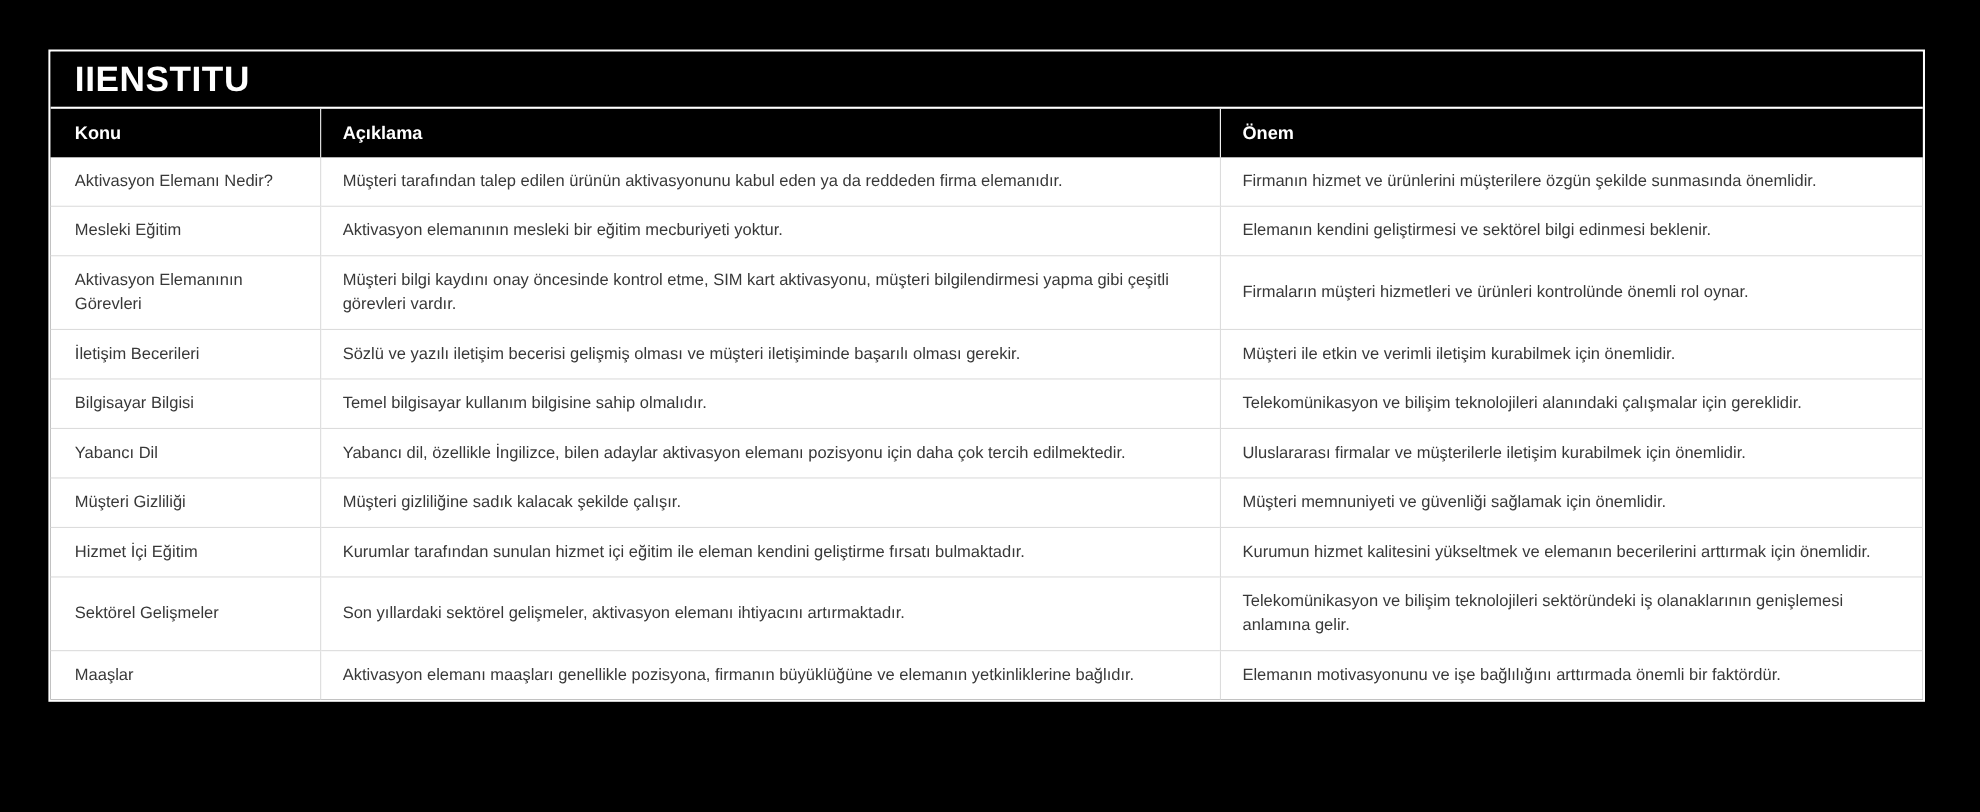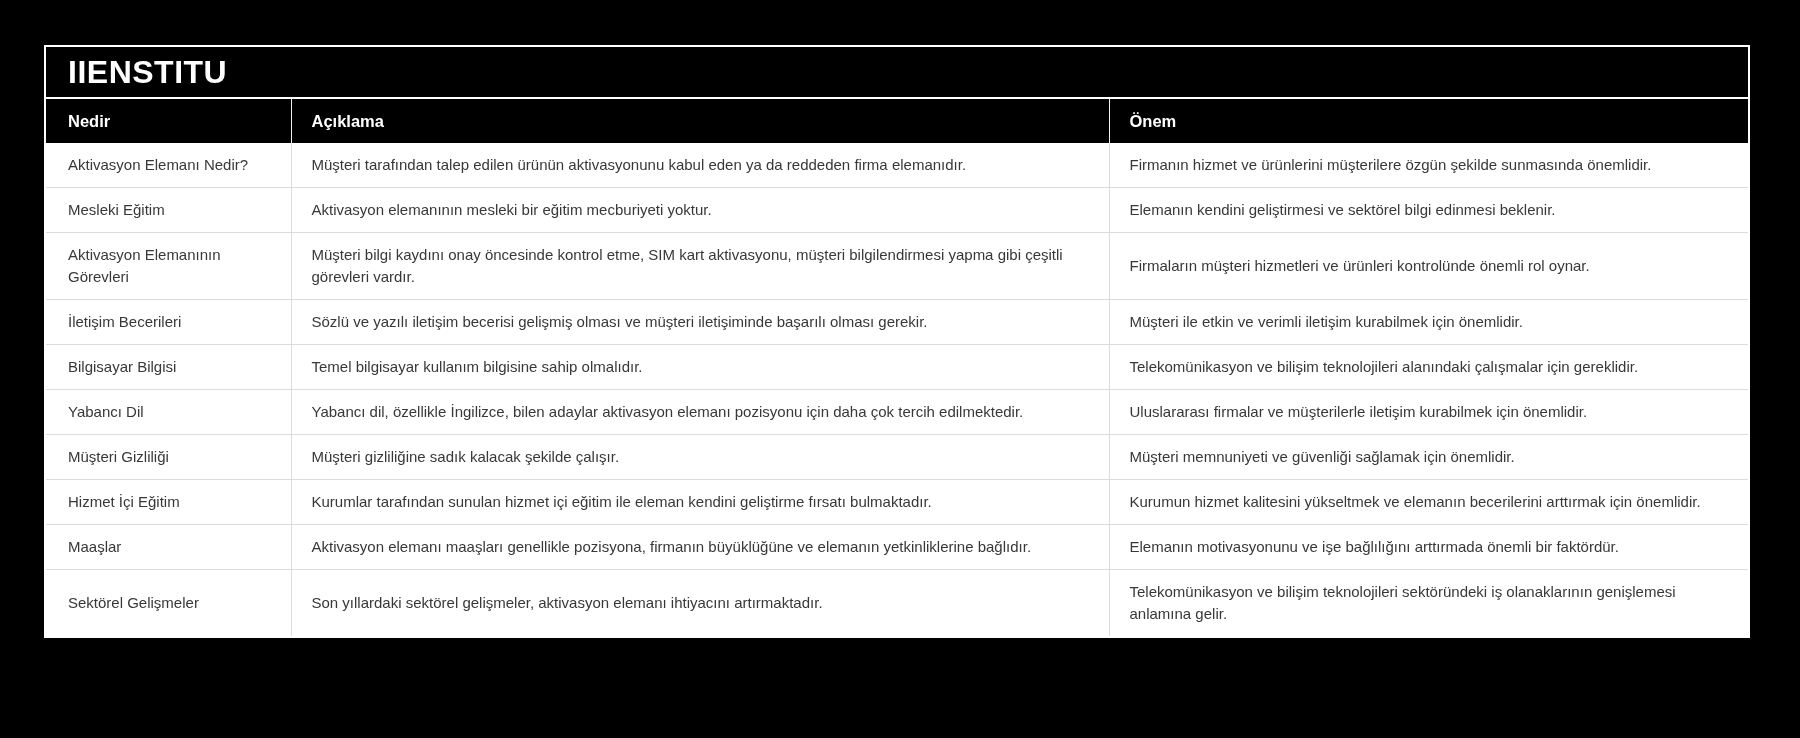--- a/index.html
+++ b/index.html
@@ -77,21 +77,21 @@
 <div class="panel">
   <div class="panel-title">IIENSTITU</div>
   <table class="info-table">
     <colgroup>
       <col class="col-konu">
       <col class="col-aciklama">
       <col class="col-onem">
     </colgroup>
     <thead>
       <tr>
-        <th>Nedir</th>
+        <th>Konu</th>
         <th>Açıklama</th>
         <th>Önem</th>
       </tr>
     </thead>
     <tbody id="table-body">
   <tr>
     <td>Aktivasyon Elemanı Nedir?</td>
     <td>Müşteri tarafından talep edilen ürünün aktivasyonunu kabul eden ya da reddeden firma elemanıdır.</td>
     <td>Firmanın hizmet ve ürünlerini müşterilere özgün şekilde sunmasında önemlidir.</td>
   </tr>
@@ -132,25 +132,25 @@
     <td>Müşteri memnuniyeti ve güvenliği sağlamak için önemlidir.</td>
   </tr>
 
   <tr>
     <td>Hizmet İçi Eğitim</td>
     <td>Kurumlar tarafından sunulan hizmet içi eğitim ile eleman kendini geliştirme fırsatı bulmaktadır.</td>
     <td>Kurumun hizmet kalitesini yükseltmek ve elemanın becerilerini arttırmak için önemlidir.</td>
   </tr>
 
   <tr>
+    <td>Sektörel Gelişmeler</td>
+    <td>Son yıllardaki sektörel gelişmeler, aktivasyon elemanı ihtiyacını artırmaktadır.</td>
+    <td>Telekomünikasyon ve bilişim teknolojileri sektöründeki iş olanaklarının genişlemesi anlamına gelir.</td>
+  </tr>
+
+  <tr>
     <td>Maaşlar</td>
     <td>Aktivasyon elemanı maaşları genellikle pozisyona, firmanın büyüklüğüne ve elemanın yetkinliklerine bağlıdır.</td>
     <td>Elemanın motivasyonunu ve işe bağlılığını arttırmada önemli bir faktördür.</td>
-  </tr>
-
-  <tr>
-    <td>Sektörel Gelişmeler</td>
-    <td>Son yıllardaki sektörel gelişmeler, aktivasyon elemanı ihtiyacını artırmaktadır.</td>
-    <td>Telekomünikasyon ve bilişim teknolojileri sektöründeki iş olanaklarının genişlemesi anlamına gelir.</td>
   </tr>
 </tbody>
   </table>
 </div>
 
 </body></html>

